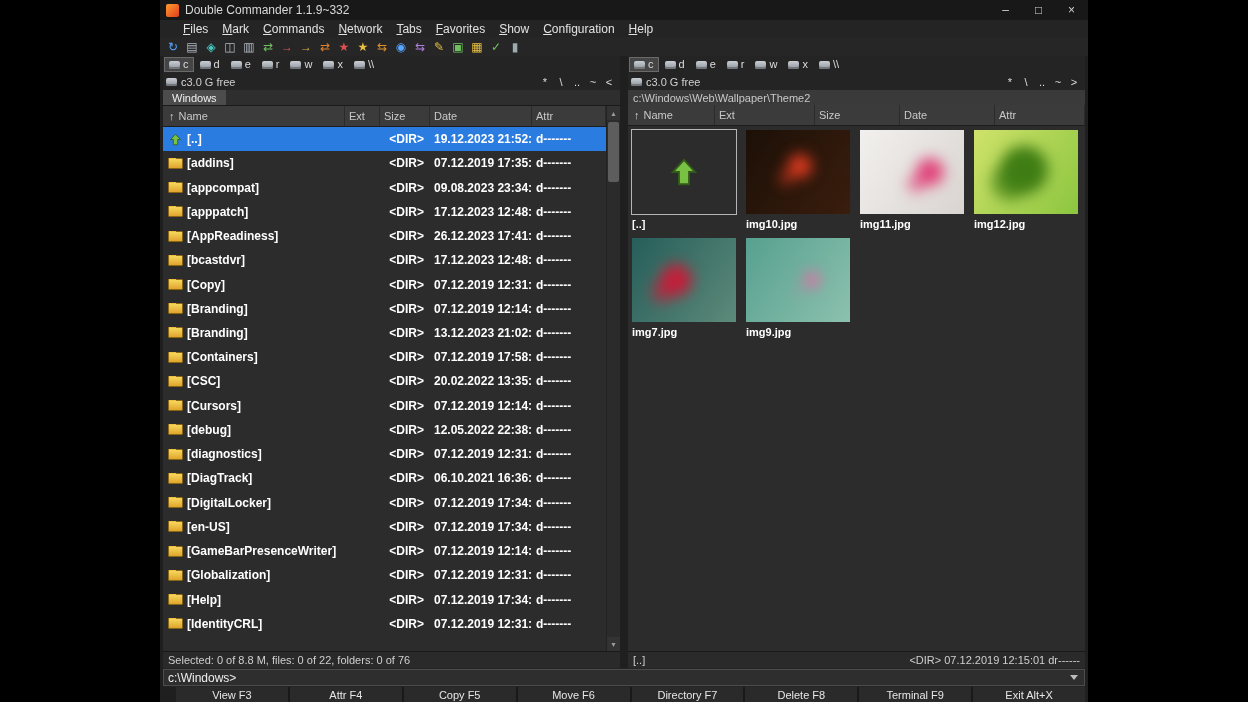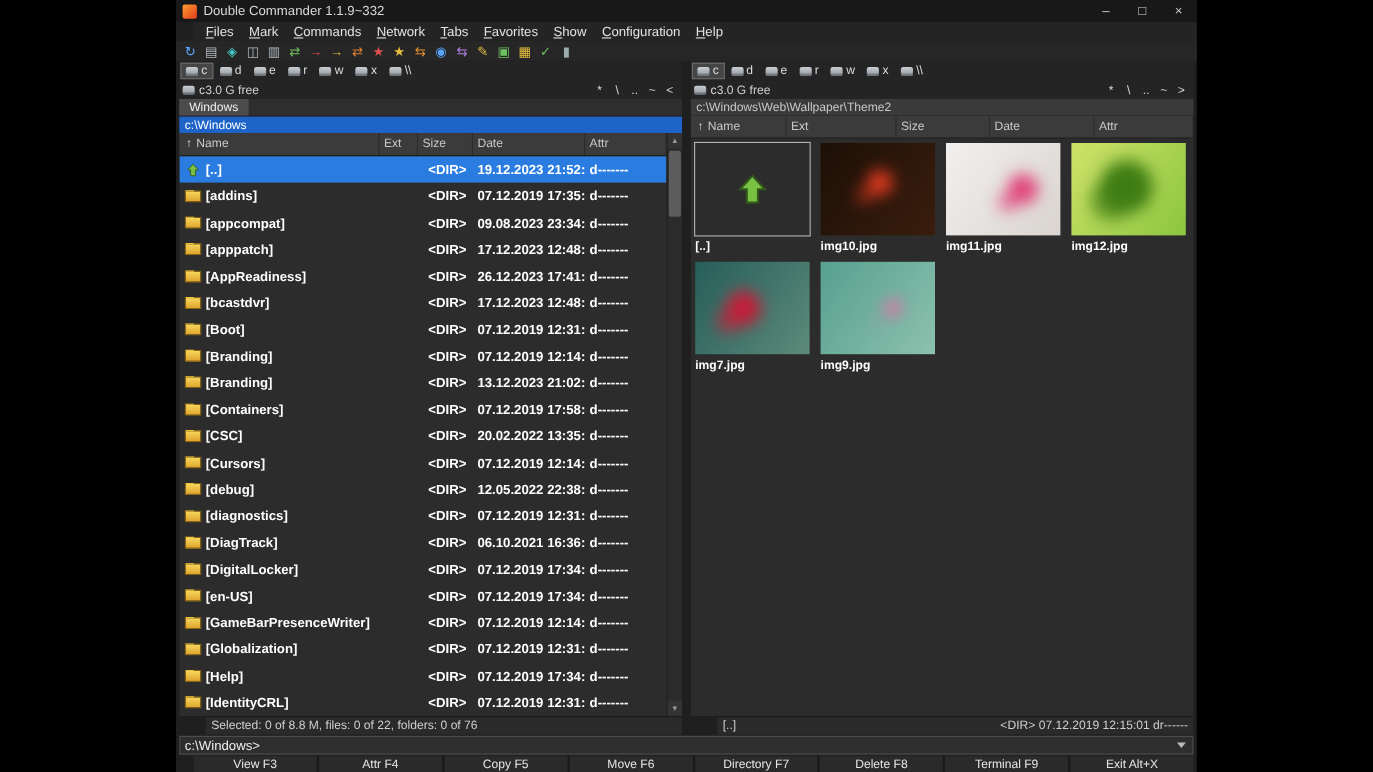--- a/index.html
+++ b/index.html
@@ -10,22 +10,22 @@
   
   .titlebar{position:absolute;left:0;right:0;top:0;height:20px;background:#181818;
             display:flex;align-items:center;padding-left:6px;box-sizing:border-box;}
   .app-icon{width:13px;height:13px;border-radius:2px;background:linear-gradient(135deg,#ff9d2e,#e23c1e);margin-right:6px;flex:0 0 auto;}
   .win-title{font-size:12px;color:#d8d8d8;white-space:nowrap;}
   .win-controls{margin-left:auto;display:flex;height:100%;}
   .win-btn{width:33px;height:100%;display:flex;align-items:center;justify-content:center;
            font-size:12px;color:#cfcfcf;background:transparent;border:none;padding:0;cursor:default;}
 
   
-  .menubar{position:absolute;left:16px;right:0;top:20px;height:17px;background:#242424;
-           display:flex;align-items:center;padding-left:4px;box-sizing:border-box;}
+  .menubar{position:absolute;left:0;right:0;top:20px;height:17px;background:#242424;
+           display:flex;align-items:center;padding-left:16px;box-sizing:border-box;}
   .menu-item{font-size:12px;color:#e2e2e2;padding:0 7px;white-space:nowrap;}
   .menu-item::first-letter{text-decoration:underline;}
 
   
   .toolbar{position:absolute;left:0;right:0;top:37px;height:19px;background:#262626;
            display:flex;align-items:center;gap:1px;padding-left:4px;box-sizing:border-box;}
   .tb-btn{width:18px;height:17px;display:flex;align-items:center;justify-content:center;
           background:transparent;border:none;padding:0;border-radius:2px;}
   .tb-glyph{font-size:12px;line-height:1;}
 
@@ -92,21 +92,21 @@
   .thumb-cell{display:flex;flex-direction:column;align-items:flex-start;padding:2px 4px;box-sizing:border-box;}
   .thumb-frame{position:relative;width:104px;height:84px;background:#2c2c2c;overflow:hidden;
                display:flex;align-items:center;justify-content:center;}
   .thumb-cell.selected .thumb-frame{outline:1px solid #b5b5b5;}
   .blob{position:absolute;left:36px;top:26px;width:30px;height:30px;border-radius:50%;filter:blur(7px);}
   .thumb-cell:not(.type-up) .up-lg{display:none;}
   .thumb-label{font-size:11px;font-weight:bold;color:#fff;margin-top:4px;white-space:nowrap;}
 
   
   .statusbar{height:17px;background:#2a2a2a;border-top:1px solid #191919;display:flex;align-items:center;
-             font-size:11px;color:#cfcfcf;padding:0 5px;box-sizing:border-box;white-space:nowrap;margin-left:24px;}
+             font-size:11px;color:#cfcfcf;padding:0 5px;box-sizing:border-box;white-space:nowrap;}
   .statusbar .right-text{margin-left:auto;}
 
   
   .cmdline{position:absolute;left:3px;right:3px;top:668px;height:19px;background:#242424;
            display:flex;align-items:center;}
   .cmd-combo{flex:1;height:17px;background:#2e2e2e;border:1px solid #4c4c4c;display:flex;align-items:center;
              padding:0 4px;box-sizing:border-box;}
   .cmd-prompt{font-size:12px;color:#eee;white-space:nowrap;}
   .cmd-input{flex:1;background:transparent;border:none;outline:none;color:#eee;font-size:11px;height:100%;
              font-family:"Liberation Sans",sans-serif;}
@@ -276,21 +276,20 @@
             <button class="navbtn">..</button>
             <button class="navbtn">~</button>
             <button class="navbtn">&lt;</button>
           </span>
       </div>
 
       <div class="tabbar">
         <span class="tab">Windows</span>
       </div>
 
-      <div class="pathbar active">c:\Windows</div>
 
       <div class="list-wrap">
         <div class="colheader cols-left">
           <span class="colcell">
             <span class="sort-arrow">↑</span>
             <span>Name</span>
           </span>
           <span class="colcell">Ext</span>
           <span class="colcell">Size</span>
           <span class="colcell">Date</span>
@@ -371,21 +370,21 @@
               <span class="cell size">&lt;DIR&gt;</span>
               <span class="cell date">17.12.2023 12:48:17</span>
               <span class="cell attr">d-------</span>
             </div>
 
             <div class="frow type-folder">
               <span class="cell icon-cell">
                 <span class="folder-icon"></span>
 
               </span>
-              <span class="cell name">[Boot]</span>
+              <span class="cell name">[Copy]</span>
               <span class="cell ext"></span>
               <span class="cell size">&lt;DIR&gt;</span>
               <span class="cell date">07.12.2019 12:31:03</span>
               <span class="cell attr">d-------</span>
             </div>
 
             <div class="frow type-folder">
               <span class="cell icon-cell">
                 <span class="folder-icon"></span>
 

